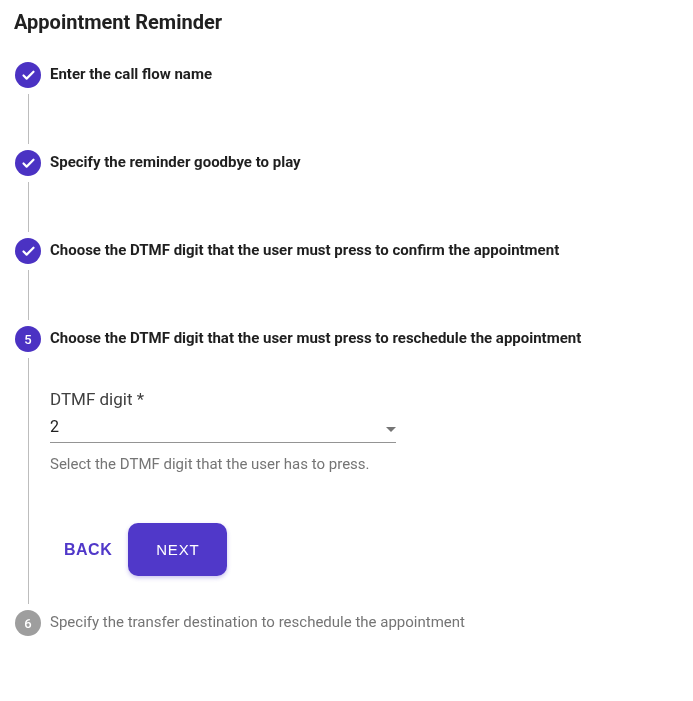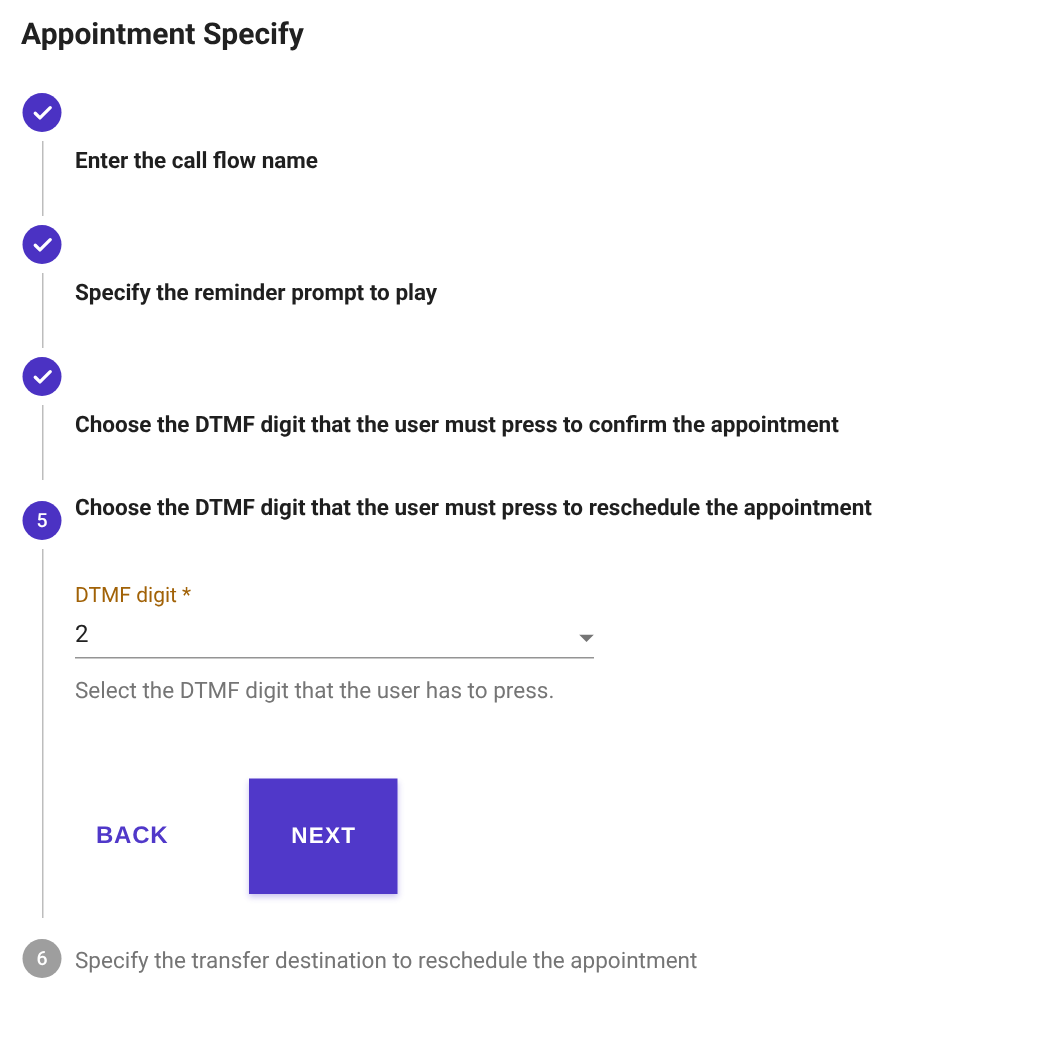--- a/index.html
+++ b/index.html
@@ -21,21 +21,21 @@
       font-weight: 700;
       color: #212121;
       margin-bottom: 28px;
     }
     .stepper {
       display: flex;
       flex-direction: column;
     }
     .step {
       display: flex;
-      align-items: center;
+      align-items: flex-start;
       position: relative;
     }
     .step-left {
       display: flex;
       flex-direction: column;
       align-items: center;
       width: 28px;
       margin-right: 8px;
     }
     .step-circle {
@@ -83,22 +83,22 @@
     }
     .step-label.inactive {
       font-weight: 400;
       color: #757575;
     }
     .step-content {
       margin-top: 40px;
       margin-bottom: 30px;
     }
     .field-label {
-      font-size: 14px;
-      color: #a16207;
+      font-size: 17px;
+      color: #404040;
       margin-bottom: 8px;
     }
     .select-wrap {
       position: relative;
       width: 346px;
       border-bottom: 1px solid #949494;
       padding-bottom: 6px;
       display: flex;
       align-items: center;
       justify-content: space-between;
@@ -111,55 +111,55 @@
       color: #757575;
     }
     .field-hint {
       font-size: 15px;
       color: #757575;
       margin-top: 12px;
     }
     .buttons {
       display: flex;
       align-items: center;
-      gap: 54px;
+      gap: 16px;
       margin-top: 50px;
       margin-left: 14px;
     }
     .btn-back {
       font-size: 16px;
       font-weight: 700;
       color: #5038c9;
       background: transparent;
       border: none;
       cursor: pointer;
       letter-spacing: 0.5px;
     }
     .btn-next {
       font-size: 15px;
-      font-weight: 700;
+      font-weight: 400;
       color: #ffffff;
       background: #5038c9;
       border: none;
-      border-radius: 0;
-      padding: 30px 28px;
+      border-radius: 10px;
+      padding: 18px 28px;
       cursor: pointer;
       letter-spacing: 0.8px;
       box-shadow: 0 2px 4px rgba(80,56,201,0.3);
     }
     .check-icon svg {
       width: 15px;
       height: 15px;
       display: block;
     }
   </style>
 </head>
 <body>
 
-<h1 class="title">Appointment Specify</h1>
+<h1 class="title">Appointment Reminder</h1>
 
 <div class="stepper">
 
   <div class="step">
     <div class="step-left">
       <div class="step-circle done">
         <span class="check-icon">
           <svg viewBox="0 0 24 24" fill="none" stroke="white" stroke-width="3.5" stroke-linecap="round" stroke-linejoin="round">
               <polyline points="20 6 9 17 4 12"></polyline>
             </svg>
@@ -177,21 +177,21 @@
       <div class="step-circle done">
         <span class="check-icon">
           <svg viewBox="0 0 24 24" fill="none" stroke="white" stroke-width="3.5" stroke-linecap="round" stroke-linejoin="round">
               <polyline points="20 6 9 17 4 12"></polyline>
             </svg>
         </span>
       </div>
       <div class="connector short"></div>
     </div>
     <div class="step-body">
-      <div class="step-label">Specify the reminder prompt to play</div>
+      <div class="step-label">Specify the reminder goodbye to play</div>
     </div>
   </div>
 
   <div class="step">
     <div class="step-left">
       <div class="step-circle done">
         <span class="check-icon">
           <svg viewBox="0 0 24 24" fill="none" stroke="white" stroke-width="3.5" stroke-linecap="round" stroke-linejoin="round">
               <polyline points="20 6 9 17 4 12"></polyline>
             </svg>

